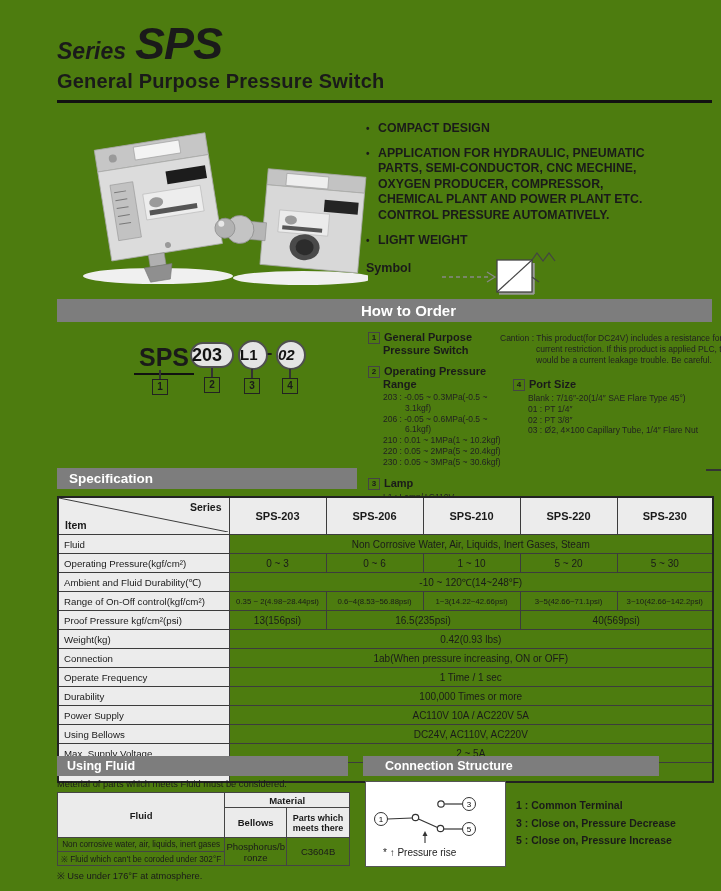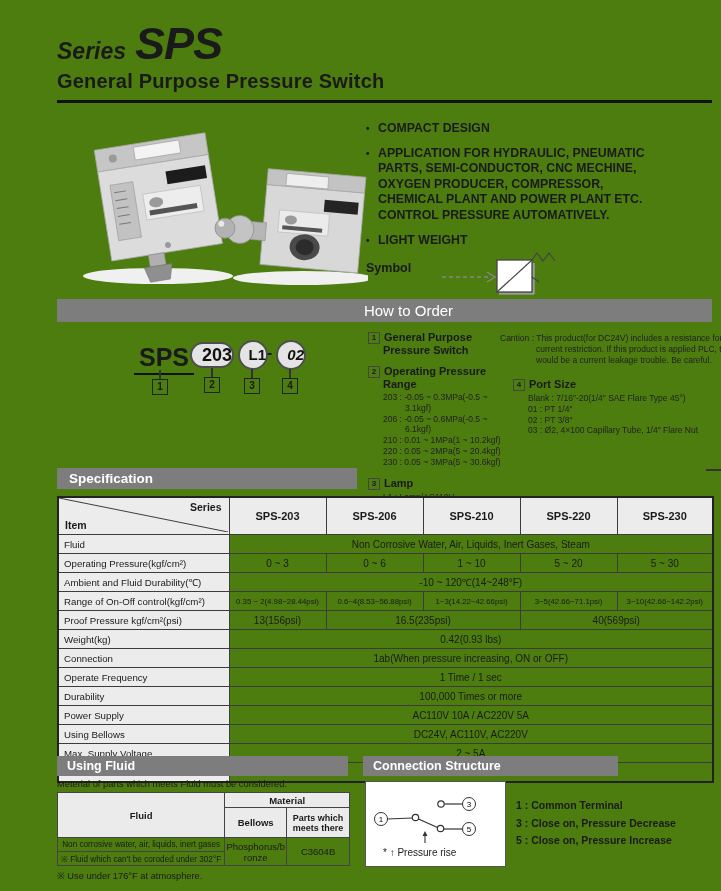--- a/index.html
+++ b/index.html
@@ -16,29 +16,29 @@
   .rule{left:57px;top:100px;width:655px;height:2.5px;background:#111;}
 
   
   .features{left:366px;top:121px;width:300px;font-size:12.3px;line-height:15.6px;font-weight:600;}
   .feat{position:relative;padding-left:12px;margin-bottom:9px;}
   .feat::before{content:"•";position:absolute;left:0;top:0;font-size:10px;}
   .symbol-label{left:366px;top:261px;font-size:12.5px;font-weight:600;}
   .symbol-svg{left:438px;top:250px;}
 
   
-  .bar{background:#7d7d7d;color:#fff;font-weight:400;display:flex;align-items:center;box-sizing:border-box;padding-left:48px;}
+  .bar{background:#7d7d7d;color:#fff;font-weight:700;display:flex;align-items:center;box-sizing:border-box;padding-left:48px;}
   .order-bar{left:57px;top:299px;width:655px;height:23px;font-size:15px;justify-content:center;}
   .spec-bar{left:57px;top:468px;width:300px;height:21px;font-size:13.5px;padding-left:12px;font-weight:600;}
   .uf-bar{left:57px;top:756px;width:291px;height:20px;font-size:12.5px;padding-left:10px;font-weight:600;}
-  .cs-bar{left:363px;top:756px;width:255px;height:20px;font-size:12.5px;padding-left:10px;font-weight:600;}
+  .cs-bar{left:363px;top:756px;width:296px;height:20px;font-size:12.5px;padding-left:22px;font-weight:600;}
 
   
   .code-sps{left:134px;top:343px;font-size:25px;font-weight:700;border-bottom:2.5px solid #111;padding:0 5px 1px;}
-  .badge{background:#e4e4e4;border:2px solid #4f4f4f;font-weight:700;text-align:right;color:#111;box-sizing:content-box;}
+  .badge{background:#e4e4e4;border:2px solid #4f4f4f;font-weight:700;text-align:left;color:#111;box-sizing:content-box;}
   .badge-203{left:190px;top:342px;width:40px;height:22px;border-radius:13px;font-size:18px;line-height:22px;}
   .badge-l1{left:238px;top:340px;width:26px;height:26px;border-radius:50%;font-size:15px;line-height:26px;}
   .code-hyphen{left:267px;top:344px;font-size:16px;font-weight:700;}
   .badge-02{left:276px;top:340px;width:26px;height:26px;border-radius:50%;font-size:15px;line-height:26px;font-style:italic;}
   .vline{width:1.5px;height:9px;background:#333;}
   .numbox{width:14px;height:14px;border:1.5px solid #222;font-size:10px;line-height:14px;text-align:center;font-weight:600;}
 
   
   .ord-col1{left:368px;top:331px;width:134px;}
   .ord-col2{left:500px;top:333px;width:218px;}

